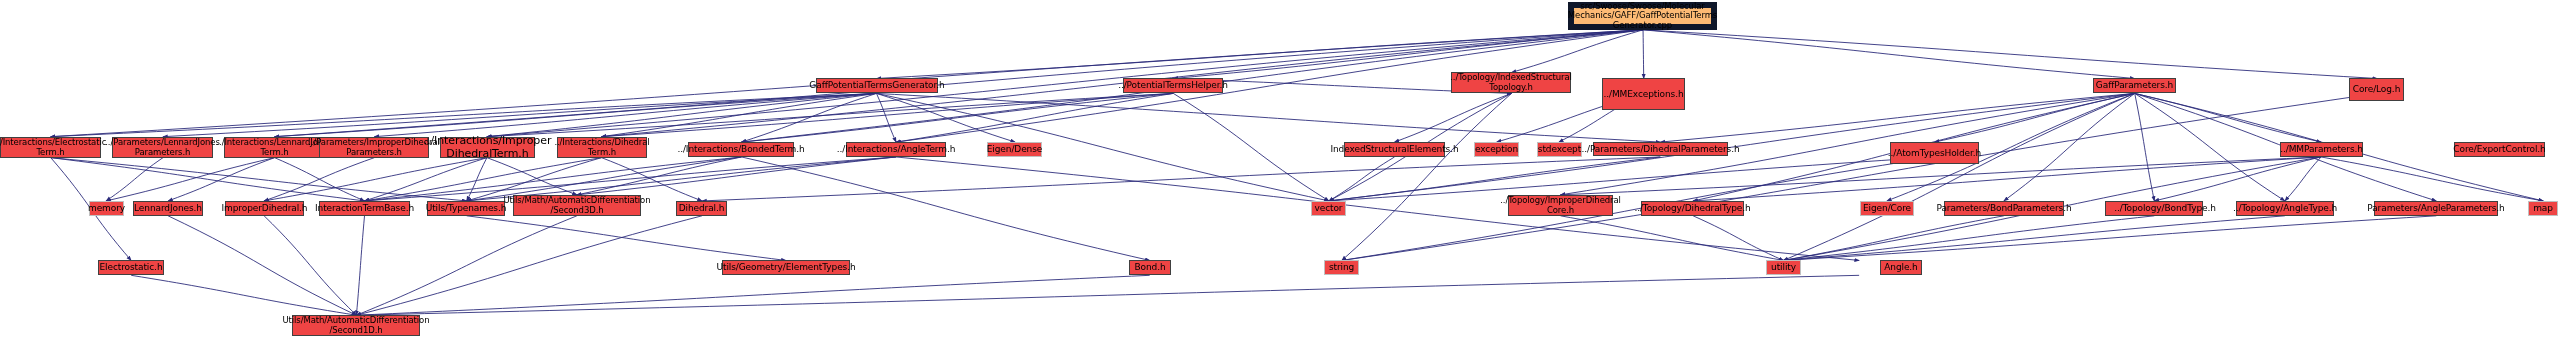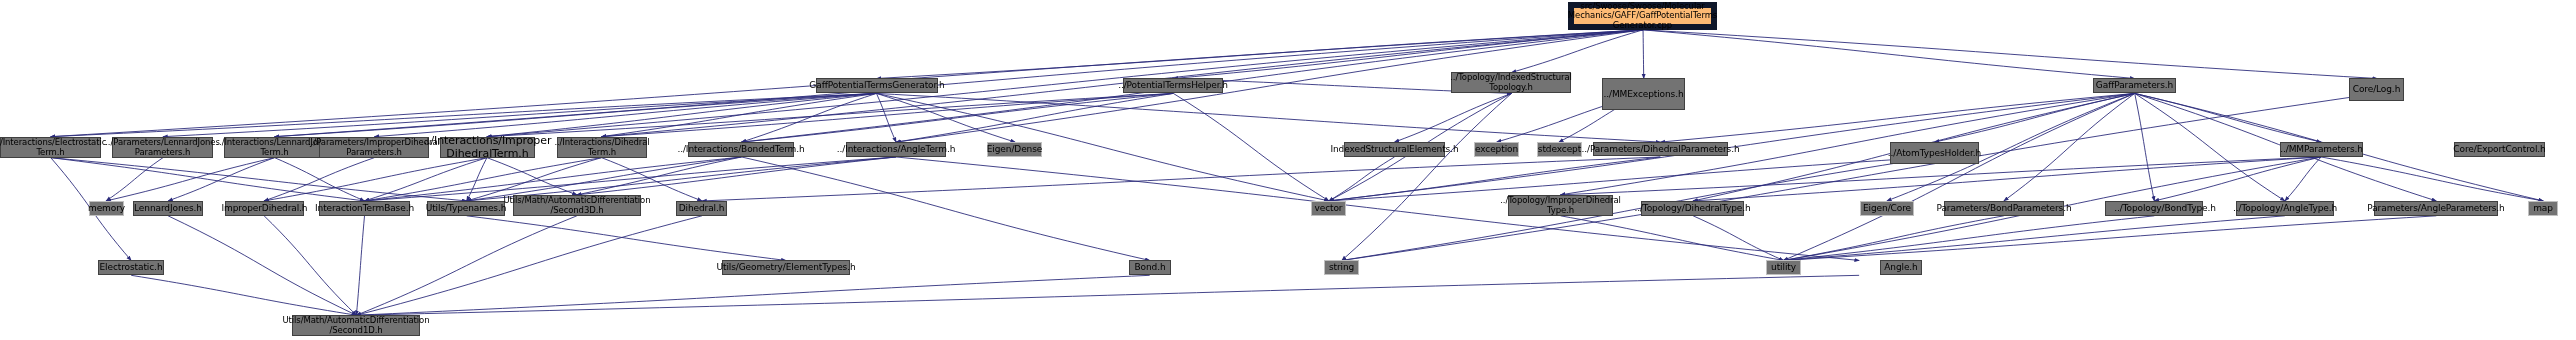--- a/index.html
+++ b/index.html
@@ -25,21 +25,21 @@
   }
   .node {
     position: absolute;
     box-sizing: border-box;
     display: flex;
     align-items: center;
     justify-content: center;
     text-align: center;
     line-height: 1.12;
     color: #000000;
-    background: #737373;
+    background: #ef4444;
     border: 0.7px solid #808080;
     font-size: 9px;
     letter-spacing: -0.1px;
     white-space: pre-line;
     padding: 0 2px;
   }
   .node.strong {
     border: 1px solid #404040;
   }
   .node.root {
@@ -193,21 +193,21 @@
     <div class="node sys" style="left: 89px; top: 201px; width: 35px; height: 15px;">memory</div>
     <div class="node strong" style="left: 133px; top: 201px; width: 70px; height: 15px;">LennardJones.h</div>
     <div class="node strong" style="left: 225px; top: 201px; width: 79px; height: 15px;">ImproperDihedral.h</div>
     <div class="node strong" style="left: 319px; top: 201px; width: 91px; height: 15px;">InteractionTermBase.h</div>
     <div class="node strong" style="left: 427px; top: 201px; width: 78px; height: 15px;">Utils/Typenames.h</div>
     <div class="node strong" style="left: 513px; top: 195px; width: 128px; height: 21px; font-size: 8.5px;">Utils/Math/AutomaticDifferentiation
 /Second3D.h</div>
     <div class="node strong" style="left: 676px; top: 201px; width: 51px; height: 15px;">Dihedral.h</div>
     <div class="node sys" style="left: 1311px; top: 201px; width: 35px; height: 15px;">vector</div>
     <div class="node strong" style="left: 1508px; top: 195px; width: 105px; height: 21px; font-size: 8.5px;">../Topology/ImproperDihedral
-Type.h</div>
+Core.h</div>
     <div class="node strong" style="left: 1641px; top: 201px; width: 103px; height: 15px;">../Topology/DihedralType.h</div>
     <div class="node sys" style="left: 1860px; top: 201px; width: 54px; height: 15px;">Eigen/Core</div>
     <div class="node strong" style="left: 1944px; top: 201px; width: 120px; height: 15px;">Parameters/BondParameters.h</div>
     <div class="node strong" style="left: 2105px; top: 201px; width: 98px; height: 15px; padding-left: 24px;">../Topology/BondType.h</div>
     <div class="node strong" style="left: 2236px; top: 201px; width: 98px; height: 15px;">../Topology/AngleType.h</div>
     <div class="node strong" style="left: 2374px; top: 201px; width: 124px; height: 15px;">Parameters/AngleParameters.h</div>
     <div class="node sys" style="left: 2528px; top: 201px; width: 30px; height: 15px;">map</div>
     <div class="node strong" style="left: 98px; top: 260px; width: 66px; height: 15px;">Electrostatic.h</div>
     <div class="node strong" style="left: 722px; top: 260px; width: 128px; height: 15px;">Utils/Geometry/ElementTypes.h</div>
     <div class="node strong" style="left: 1129px; top: 260px; width: 42px; height: 15px;">Bond.h</div>

